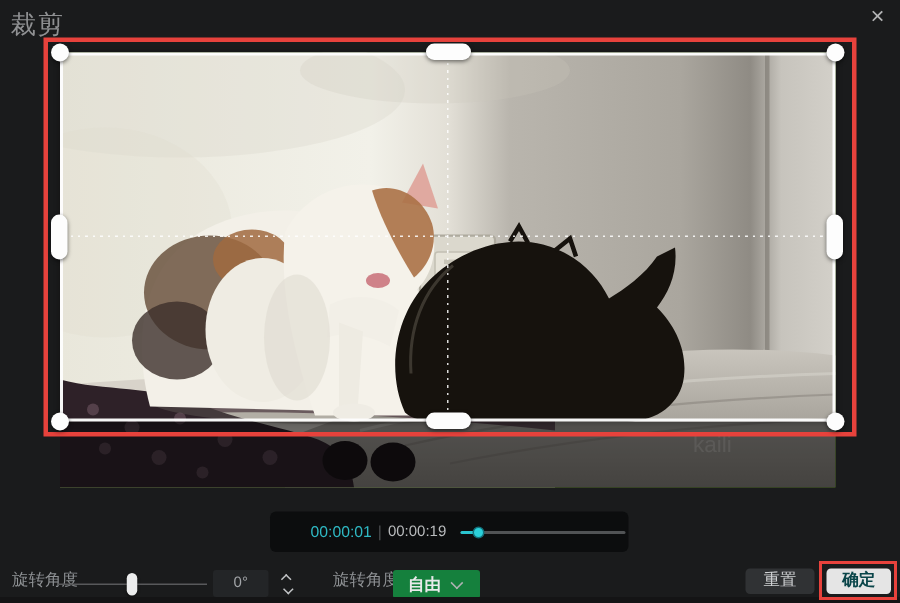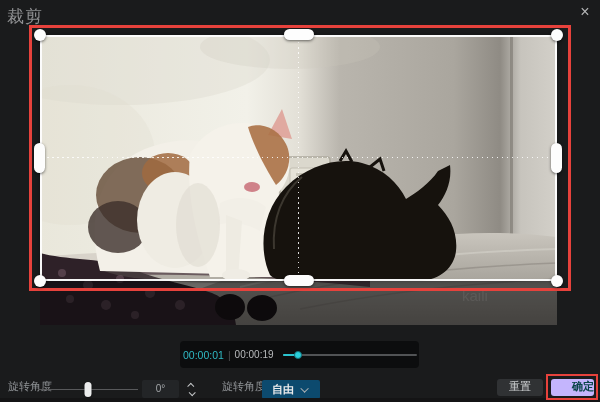--- a/index.html
+++ b/index.html
@@ -33,21 +33,21 @@
 
   
   .handle { position:absolute; background:#fdfdfd; box-shadow:0 1px 3px rgba(0,0,0,.55); z-index:45; }
   .h-circle { width:12px; height:12px; border-radius:50%; }
   .h-pill-h { width:30px; height:11px; border-radius:6px; }
   .h-pill-v { width:11px; height:30px; border-radius:6px; }
 
   
   .timeline { position:absolute; left:180px; top:341px; width:239px; height:27px;
               background:#0c0d0e; border-radius:4px; display:flex; align-items:center;
-              padding-left:3px; z-index:20; }
+              padding-left:27px; z-index:20; }
   .tc-cur { font-size:10.5px; color:#2fb9c4; }
   .tc-sep { font-size:10.5px; color:#4c4e50; margin:0 4px; }
   .tc-total { font-size:10px; color:#b9bbbd; }
   .tl-slider { position:relative; width:150px; height:27px; margin-left:9px; cursor:pointer; }
   .tl-track { position:absolute; left:0; right:2px; top:12.5px; height:2px; background:#515355; border-radius:1px; }
   .tl-fill  { position:absolute; left:0; top:12.5px; height:2px; background:#2ac4cf; border-radius:1px; }
   .tl-handle{ position:absolute; top:9.5px; width:8px; height:8px; border-radius:50%;
               background:#2ad0da; border:1px solid #13707a; transform:translateX(-50%); }
 
   
@@ -63,30 +63,30 @@
                background:#eceded; transform:translateX(-50%); box-shadow:0 1px 2px rgba(0,0,0,.5); }
 
   .angle-input { position:absolute; left:142px; top:8px; width:37px; height:18px; background:#232527;
                  border-radius:2px; font-size:10px; color:#a3a6a9; text-align:center; line-height:18px; }
   .stepper { position:absolute; left:184px; top:8px; width:14px; height:18px; display:flex;
              flex-direction:column; align-items:center; justify-content:center; gap:3px; cursor:pointer; }
   .chev { width:5px; height:5px; border-left:1.5px solid #c3c5c7; border-top:1.5px solid #c3c5c7; }
   .chev-up { transform:rotate(45deg) translateY(1px); }
   .chev-dn { transform:rotate(225deg) translateY(1px); }
 
-  .ratio-dd { position:absolute; left:262px; top:8px; width:58px; height:19px; background:#0c4a6e;
+  .ratio-dd { position:absolute; left:262px; top:8px; width:58px; height:19px; background:#15803d;
               border-radius:2px; display:flex; align-items:center; cursor:pointer; }
   .ratio-dd .dd-val { font-size:11px; color:#e9eaeb; font-weight:bold; margin-left:10px; }
   .dd-chev { width:6px; height:6px; border-left:1.5px solid #b0b2b4; border-bottom:1.5px solid #b0b2b4;
              transform:rotate(-45deg) translateY(-2px); margin-left:9px; }
 
   .btn { position:absolute; top:7px; height:17px; border-radius:3px; font-size:11px;
-         text-align:center; line-height:17px; cursor:pointer;font-family:Liberation Mono, monospace; }
+         text-align:center; line-height:17px; cursor:pointer; }
   .btn-reset { left:497px; width:46px; background:#303234; color:#d0d2d4; }
-  .btn-ok { left:551px; width:43px; background:#c4b5fd; color:#0a4549; font-weight:bold;text-align:right; }
+  .btn-ok { left:551px; width:43px; background:#e5e5e5; color:#0a4549; font-weight:bold; }
 </style>
 </head>
 <body>
 
 <div class="dialog">
 
   <div class="dlg-title">裁剪</div>
   <div class="dlg-close">×</div>
 
   <div class="video">

